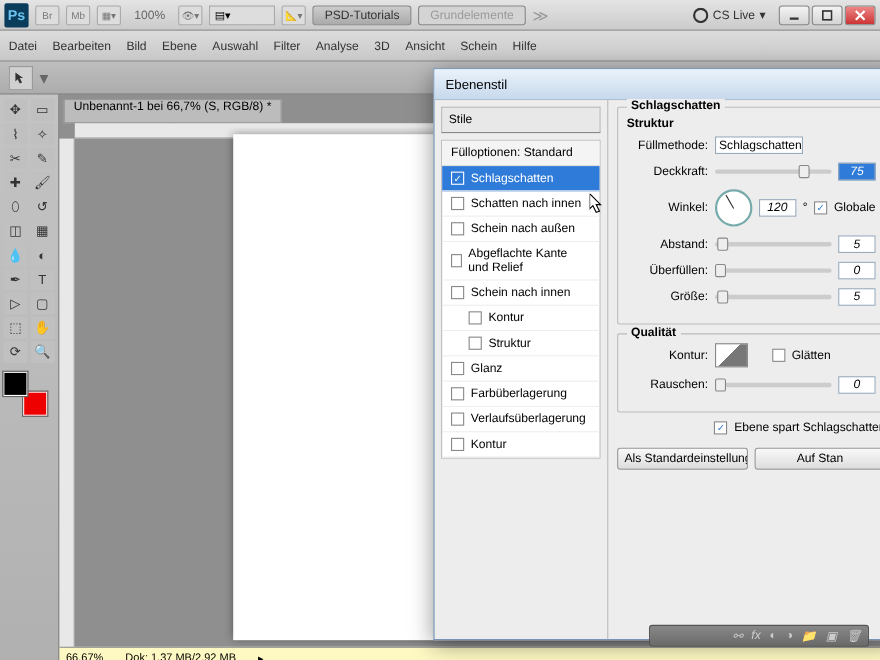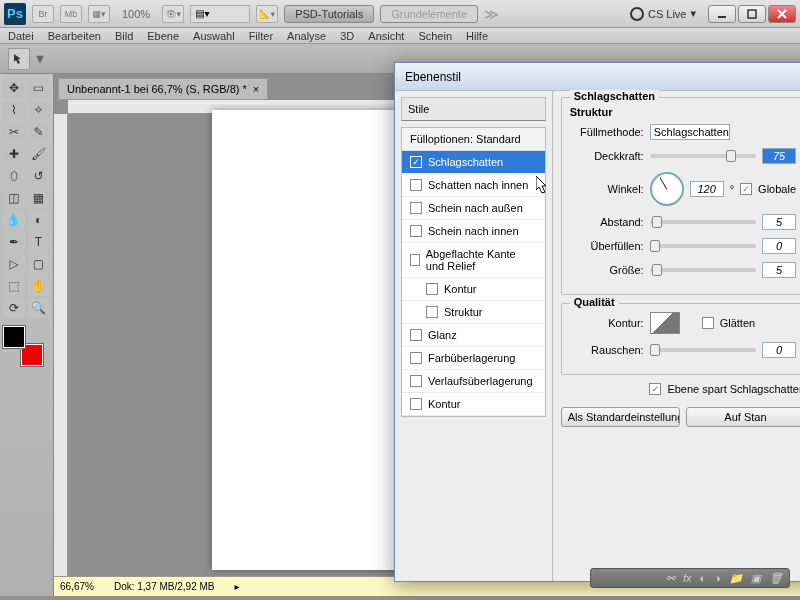--- a/index.html
+++ b/index.html
@@ -13,35 +13,35 @@
 .btn-ws { padding: 2px 10px; background: linear-gradient(#ccc,#aaa); border: 1px solid #888; border-radius: 3px; font-size: 11px; color: #333; }
 .btn-ws.dim { color: #999; background: #d4d4d4; }
 .spacer { flex: 1; }
 .cs-live { font-size: 11px; color: #333; display: flex; align-items: center; gap: 4px; }
 .cs-live svg { width: 14px; height: 14px; }
 .win-btns { display: flex; gap: 2px; margin-left: 6px; }
 .win-btn { width: 28px; height: 18px; border: 1px solid #888; border-radius: 3px; background: linear-gradient(#f4f4f4,#d4d4d4); display: flex; align-items: center; justify-content: center; }
 .win-btn.close { background: linear-gradient(#e88,#c33); }
 .win-btn svg { width: 10px; height: 10px; }
 
-.menubar { height: 16px; background: linear-gradient(#dcdcdc,#c8c8c8); display: flex; align-items: center; padding: 0 8px; gap: 14px; font-size: 11px; color: #333; border-bottom: 1px solid #999; }
+.menubar { height: 28px; background: linear-gradient(#dcdcdc,#c8c8c8); display: flex; align-items: center; padding: 0 8px; gap: 14px; font-size: 11px; color: #333; border-bottom: 1px solid #999; }
 
 .optbar { height: 30px; background: linear-gradient(#bebebe,#acacac); border-bottom: 1px solid #888; display: flex; align-items: center; padding: 0 8px; gap: 6px; }
 .move-ico { width: 22px; height: 22px; border: 1px solid #999; background: #d0d0d0; display: flex; align-items: center; justify-content: center; }
 
 .workarea { display: flex; height: 522px; }
 .toolbox { width: 54px; background: linear-gradient(#c4c4c4,#b0b0b0); border-right: 1px solid #888; padding: 4px 3px; }
 .toolgrid { display: grid; grid-template-columns: 1fr 1fr; gap: 2px; }
 .tool { width: 22px; height: 20px; background: #c0c0c0; border: 1px solid transparent; display: flex; align-items: center; justify-content: center; font-size: 12px; color: #333; border-radius: 2px; }
 .swatches { margin-top: 8px; position: relative; width: 40px; height: 40px; }
 .sw-fg { position: absolute; width: 22px; height: 22px; background: #000; border: 1px solid #fff; outline: 1px solid #666; top: 0; left: 0; z-index: 2; }
 .sw-bg { position: absolute; width: 22px; height: 22px; background: #e00; border: 1px solid #fff; outline: 1px solid #666; bottom: 0; right: 0; }
 
 .doc-area { flex: 1; background: #8f8f8f; position: relative; }
-.doctab { background: #bcbcbc; height: 22px; display: inline-flex; align-items: center; padding: 0 8px; font-size: 11px; border: 1px solid #999; margin: 4px 0 0 4px; gap: 6px; }
+.doctab { background: #bcbcbc; height: 22px; display: inline-flex; align-items: center; padding: 0 8px; font-size: 11px; border: 1px solid #999; margin: 4px 0 0 4px; gap: 6px; flex-direction: column; }
 .canvas-wrap { position: absolute; top: 30px; left: 30px; right: 0; bottom: 20px; display: flex; align-items: center; justify-content: center; overflow: hidden; }
 .canvas { width: 460px; height: 460px; background: #fff; box-shadow: 0 0 8px rgba(0,0,0,.4); display: flex; align-items: center; justify-content: center; }
 .letter { font-size: 320px; font-family: "Brush Script MT", cursive; color: #606060; text-shadow: 4px 4px 8px rgba(0,0,0,.3), inset 0 0 10px #fff; filter: drop-shadow(3px 3px 5px rgba(0,0,0,.4)); transform: translate(60px,20px); }
 .ruler-h { position: absolute; top: 26px; left: 14px; right: 0; height: 14px; background: #e8e8e8; border-bottom: 1px solid #999; }
 .ruler-v { position: absolute; top: 40px; left: 0; bottom: 20px; width: 14px; background: #e8e8e8; border-right: 1px solid #999; }
 .statusbar { position: absolute; bottom: 0; left: 0; right: 0; height: 20px; background: #fef9c3; border-top: 1px solid #999; display: flex; align-items: center; font-size: 10px; padding: 0 6px; gap: 20px; }
 
 .dialog { position: absolute; top: 62px; left: 394px; width: 420px; height: 520px; background: #ededed; border: 1px solid #6a8ab0; box-shadow: 0 4px 20px rgba(0,0,0,.4); }
 .dlg-title { height: 28px; background: linear-gradient(#eaf2fb,#c7d9ec); border-bottom: 1px solid #aebfd4; display: flex; align-items: center; padding: 0 10px; font-size: 12px; }
 .dlg-body { display: flex; height: calc(100% - 28px); }
@@ -208,25 +208,25 @@
             <div class="fx-row">
               <span class="chk"></span>
               <span>Schatten nach innen</span>
             </div>
             <div class="fx-row">
               <span class="chk"></span>
               <span>Schein nach außen</span>
             </div>
             <div class="fx-row">
               <span class="chk"></span>
+              <span>Abgeflachte Kante und Relief</span>
+            </div>
+            <div class="fx-row">
+              <span class="chk"></span>
               <span>Schein nach innen</span>
-            </div>
-            <div class="fx-row">
-              <span class="chk"></span>
-              <span>Abgeflachte Kante und Relief</span>
             </div>
             <div class="fx-row sub">
               <span class="chk"></span>
               <span>Kontur</span>
             </div>
             <div class="fx-row sub">
               <span class="chk"></span>
               <span>Struktur</span>
             </div>
             <div class="fx-row">

